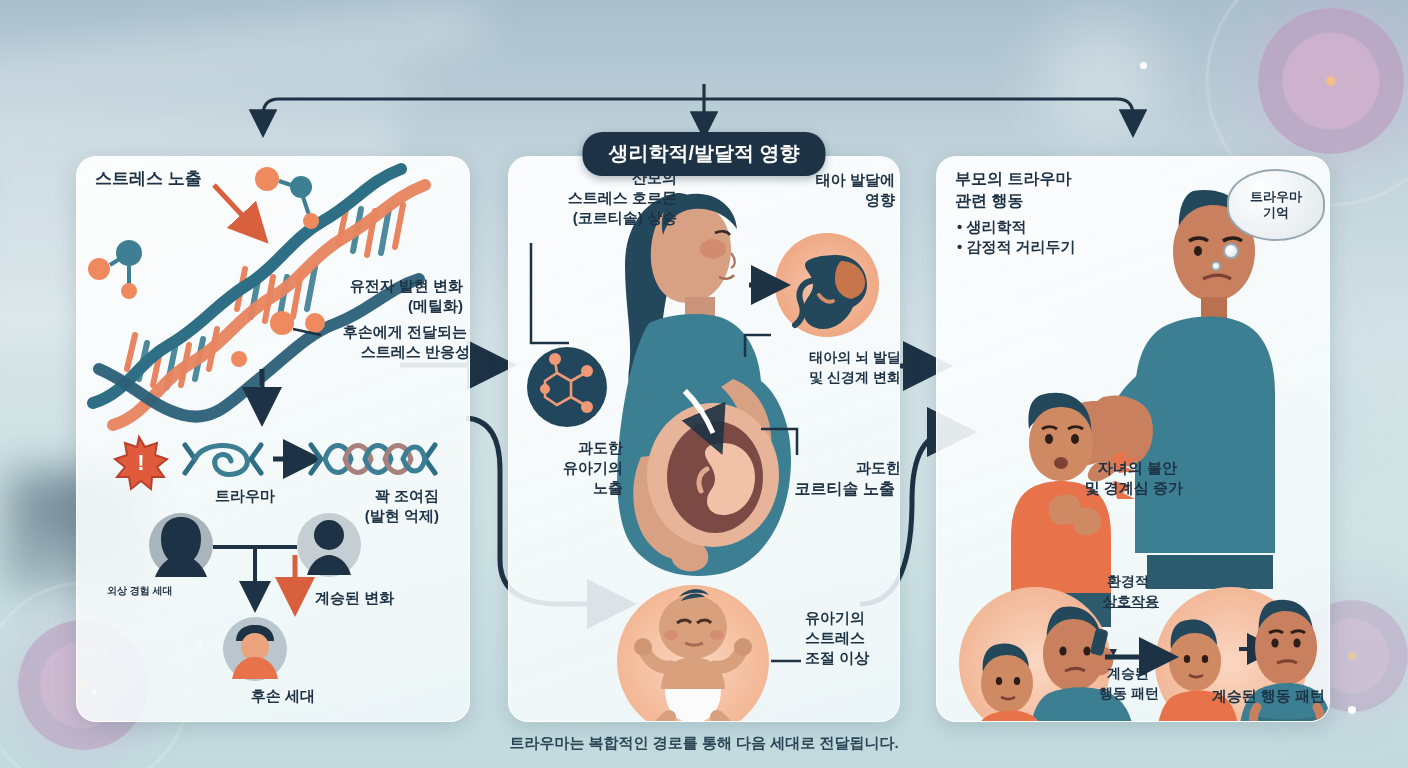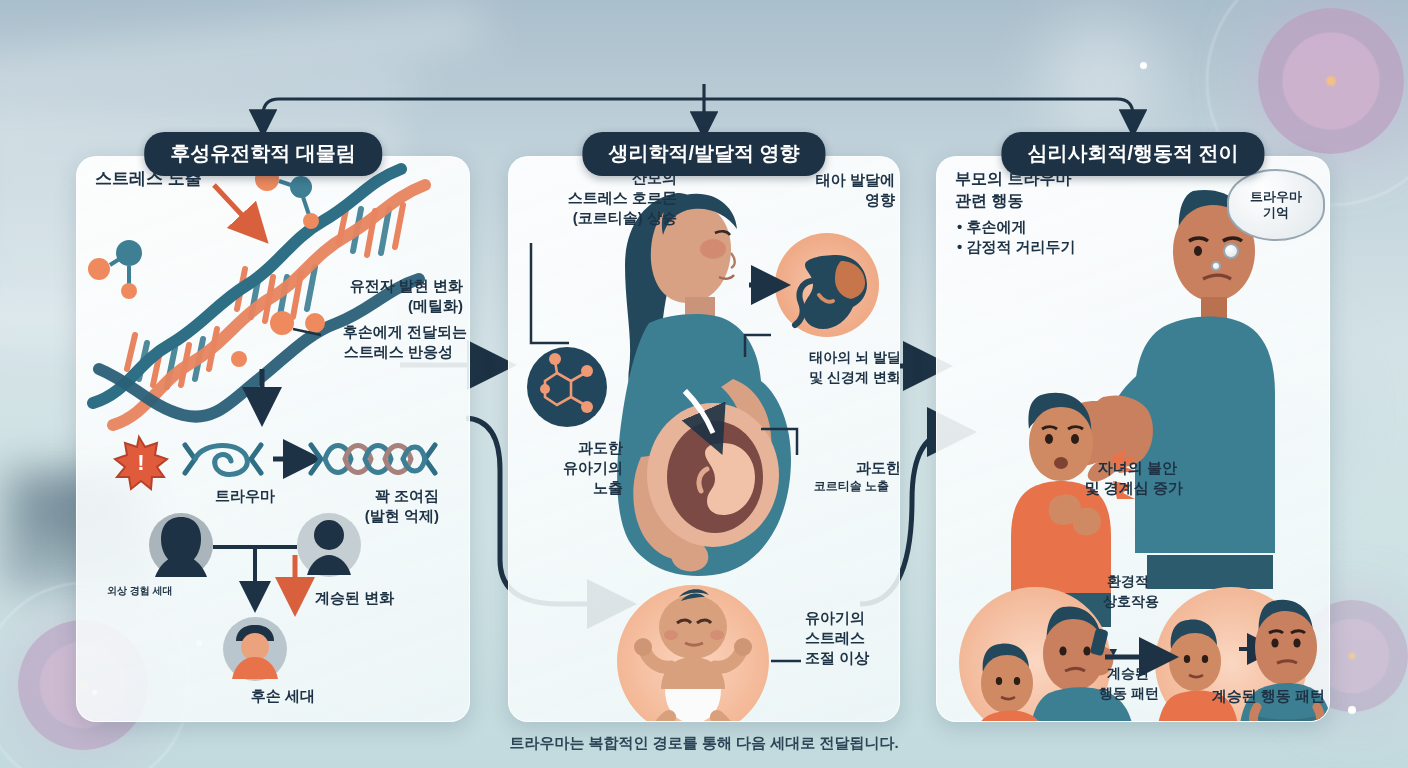--- a/index.html
+++ b/index.html
@@ -145,21 +145,20 @@
     </g>
 
     <g stroke="#1d3244" stroke-width="5" fill="none">
       <path d="M400,365 L492,365" marker-end="url(#ah2)"></path>
       <path d="M466,418 Q500,420 500,470 L500,560 Q500,604 560,604 L612,604" marker-end="url(#ah2)"></path>
       <path d="M900,366 L928,366" marker-end="url(#ah2)"></path>
       <path d="M860,604 Q912,604 912,500 Q912,432 952,432" marker-end="url(#ah2)"></path>
     </g>
   </svg>
 
-  <div class="secPill" style="left:263px;">후성유전학적 대물림</div>
   <div class="panel" id="p1">
 
     <svg width="394" height="566">
       <defs>
         <marker id="p1a" markerWidth="8" markerHeight="8" refX="4" refY="4" orient="auto">
           <path d="M0,0 L8,4 L0,8 Z" fill="#1d3244"></path>
         </marker>
         <marker id="p1ar" markerWidth="8" markerHeight="8" refX="4" refY="4" orient="auto">
           <path d="M0,0 L8,4 L0,8 Z" fill="#d9603c"></path>
         </marker>
@@ -264,21 +263,21 @@
         <path d="M178,468 c-14,0 -19,8 -19,16 l38,0 c0,-8 -5,-16 -19,-16 Z" fill="#1d3244"></path>
         <circle cx="178" cy="490" r="14" fill="#eba37d"></circle>
         <path d="M155,522 c3,-15 12,-22 23,-22 c11,0 20,7 23,22 Z" fill="#e8734a"></path>
       </g>
     </svg>
 
     <div class="lbl" style="left:18px;top:12px;font-size:17px;">스트레스 노출</div>
     <div class="lbl c" style="left:214px;top:120px;width:172px;font-size:15px;">유전자 발현 변화</div>
     <div class="lbl c" style="left:214px;top:140px;width:172px;font-size:15px;">(메틸화)</div>
     <div class="lbl c" style="left:206px;top:166px;width:184px;font-size:15px;">후손에게 전달되는</div>
-    <div class="lbl c" style="left:192px;top:186px;width:184px;font-size:15px;">스트레스 반응성</div>
+    <div class="lbl c" style="left:209px;top:186px;width:184px;font-size:15px;">스트레스 반응성</div>
     <div class="lbl c" style="left:94px;top:330px;width:104px;font-size:15px;">트라우마</div>
     <div class="lbl c" style="left:232px;top:330px;width:130px;font-size:15px;">꽉 조여짐</div>
     <div class="lbl c" style="left:232px;top:350px;width:130px;font-size:15px;">(발현 억제)</div>
     <div class="lbl" style="left:30px;top:428px;font-size:10px;">외상 경험 세대</div>
     <div class="lbl" style="left:238px;top:432px;font-size:15px;">계승된 변화</div>
     <div class="lbl c" style="left:118px;top:530px;width:120px;font-size:15px;">후손 세대</div>
   </div>
 
   <div class="secPill" style="left:704px;">생리학적/발달적 영향</div>
   <div class="panel" id="p2">
@@ -403,28 +402,27 @@
     <div class="lbl c" style="left:254px;top:34px;width:132px;font-size:15px;">영향</div>
 
     <div class="lbl c" style="left:252px;top:192px;width:140px;font-size:14px;">태아의 뇌 발달</div>
     <div class="lbl c" style="left:252px;top:212px;width:140px;font-size:14px;padding-left:29px;">및 신경계 변화</div>
 
     <div class="lbl c" style="left:4px;top:282px;width:110px;font-size:15px;">과도한</div>
     <div class="lbl c" style="left:4px;top:302px;width:110px;font-size:15px;">유아기의</div>
     <div class="lbl c" style="left:4px;top:322px;width:110px;font-size:15px;">노출</div>
 
     <div class="lbl c" style="left:256px;top:302px;width:136px;font-size:15px;">과도한</div>
-    <div class="lbl c" style="left:238px;top:322px;width:142px;font-size:12px;">코르티솔 노출</div>
+    <div class="lbl c" style="left:244px;top:322px;width:142px;font-size:16px;">코르티솔 노출</div>
 
     <div class="lbl" style="left:296px;top:452px;font-size:15px;">유아기의</div>
     <div class="lbl" style="left:296px;top:472px;font-size:15px;">스트레스</div>
     <div class="lbl" style="left:296px;top:492px;font-size:15px;">조절 이상</div>
   </div>
 
-  <div class="secPill" style="left:1133px;">심리사회적/행동적 전이</div>
   <div class="panel" id="p3">
 
     <svg width="394" height="566">
       <defs>
         <marker id="p3a" markerWidth="8" markerHeight="8" refX="4" refY="4" orient="auto">
           <path d="M0,0 L8,4 L0,8 Z" fill="#1d3244"></path>
         </marker>
         <radialGradient id="sceneBg" cx="50%" cy="50%">
           <stop offset="0%" stop-color="#fbd7c2"></stop>
             <stop offset="100%" stop-color="#f2b898"></stop>
@@ -533,39 +531,39 @@
         <path d="M104,132 c-6,10 -4,20 4,24" stroke="#c9805e" stroke-width="9" fill="none" stroke-linecap="round"></path>
         <path d="M164,132 c6,10 4,20 -4,24" stroke="#c9805e" stroke-width="9" fill="none" stroke-linecap="round"></path>
       </g>
 
       <path d="M168,500 L222,500" stroke="#1d3244" stroke-width="5" fill="none" marker-end="url(#p3a)"></path>
     </svg>
 
     <div class="lbl" style="left:18px;top:12px;font-size:16px;">부모의 트라우마</div>
     <div class="lbl" style="left:18px;top:34px;font-size:16px;">관련 행동</div>
     <div class="bullets" style="left:20px;top:60px;">
-      <div>• 후손에게</div>
+      <div>• 생리학적</div>
       <div>• 감정적 거리두기</div>
     </div>
 
     
     <div class="bubble" style="left:290px;top:12px;width:98px;height:72px;">
       <div>
         <div>트라우마</div>
         <div>기억</div>
       </div>
     </div>
     <div class="bubDot" style="left:286px;top:86px;width:16px;height:16px;"></div>
     <div class="bubDot" style="left:274px;top:104px;width:10px;height:10px;"></div>
 
     <div class="lbl c" style="left:90px;top:302px;width:150px;font-size:15px;">자녀의 불안</div>
     <div class="lbl c" style="left:84px;top:322px;width:162px;font-size:15px;">및 경계심 증가</div>
 
     <div class="lbl c" style="left:122px;top:416px;width:90px;font-size:14px;">환경적</div>
-    <div class="lbl c" style="left:112px;top:436px;width:110px;font-size:14px;">상호작용</div>
+    <div class="lbl c" style="left:112px;top:436px;width:110px;font-size:14px;text-decoration:underline;">상호작용</div>
     <div class="lbl c" style="left:122px;top:508px;width:90px;font-size:14px;">계승된</div>
     <div class="lbl c" style="left:112px;top:528px;width:110px;font-size:14px;">행동 패턴</div>
 
     <div class="lbl c" style="left:224px;top:530px;width:164px;font-size:15px;">계승된 행동 패턴</div>
   </div>
 
   <div class="footNote">트라우마는 복합적인 경로를 통해 다음 세대로 전달됩니다.</div>
 </div>
 
 </body></html>

